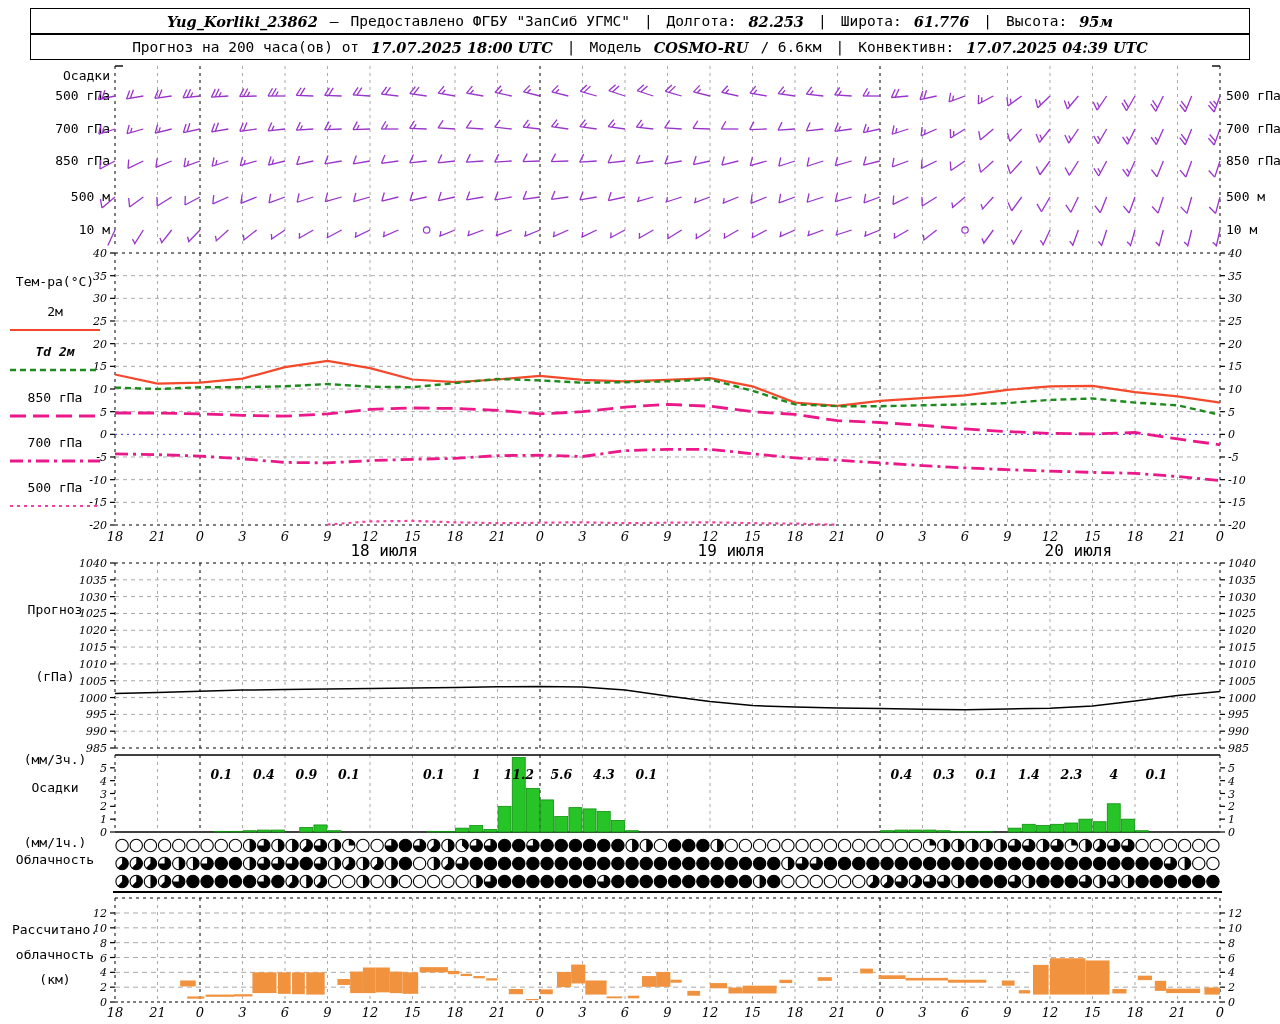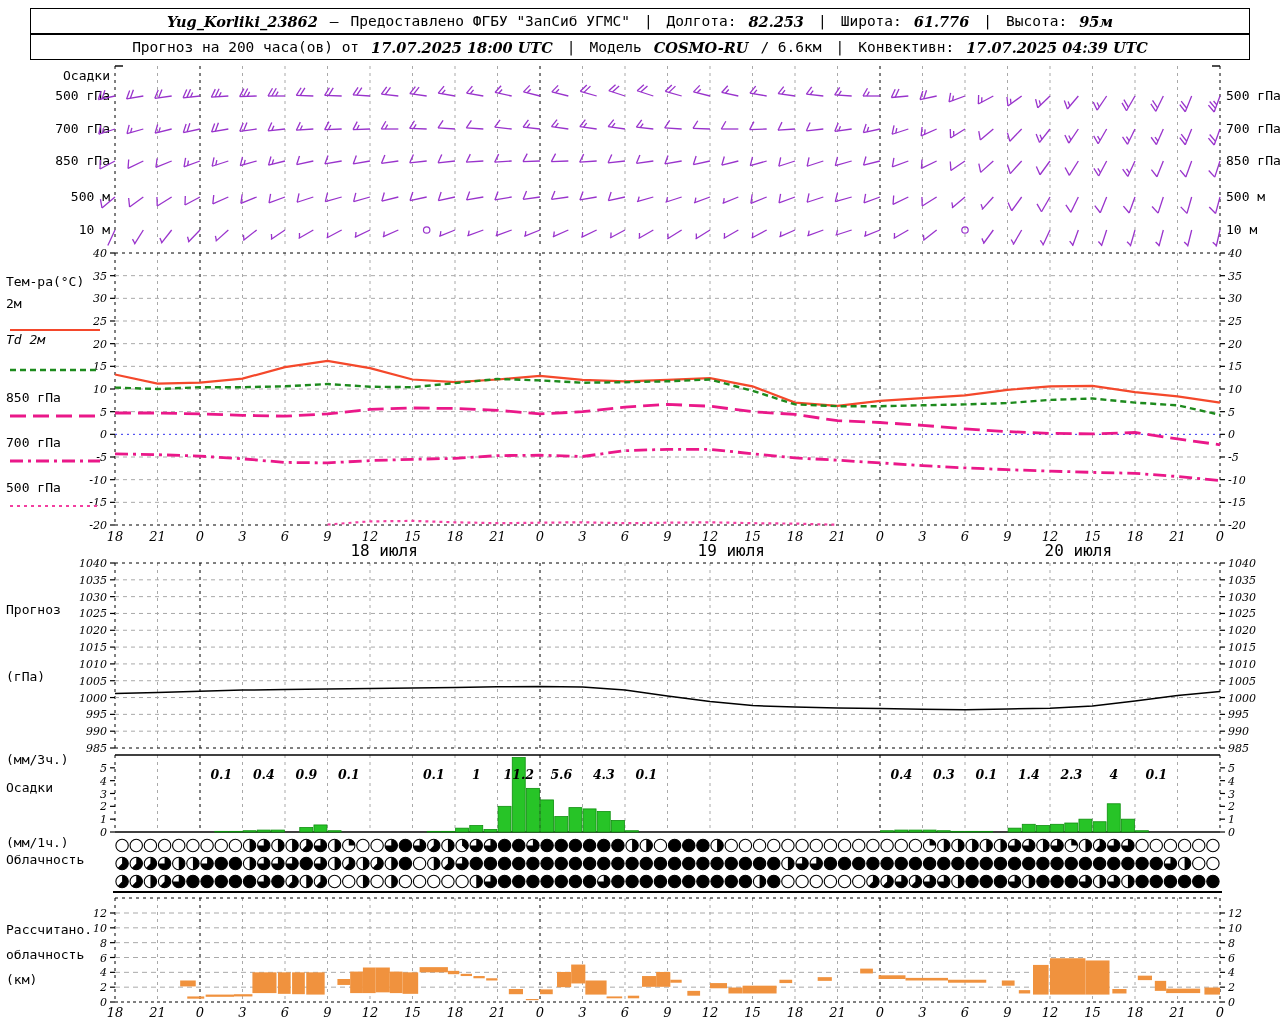--- a/index.html
+++ b/index.html
@@ -7,21 +7,21 @@
         font-family:"DejaVu Sans Mono",monospace;overflow:hidden;}
   .hbox{position:absolute;left:30px;width:1218px;border:1px solid #000;display:flex;
         justify-content:center;align-items:center;gap:12px;font-size:14.5px;white-space:nowrap;}
   #h1{top:8px;height:24px}
   #h2{top:34px;height:24px}
   .it{font-family:"DejaVu Serif",serif;font-style:italic;font-weight:bold;}
   .sep{padding:0 2px;}
   .lbl{position:absolute;font-size:13px;white-space:nowrap;}
   .wl{left:4px;width:106px;text-align:right;}
   .wr{left:1226px;text-align:left;}
-  .ml{left:0px;width:110px;text-align:left;margin-left:6px;}
+  .ml{left:0px;width:110px;text-align:center;}
   svg text.num{font-family:"DejaVu Serif",serif;font-style:italic;font-size:11px;}
   svg text.hr{font-family:"DejaVu Serif",serif;font-style:italic;font-size:13px;}
   svg text.plbl{font-family:"DejaVu Serif",serif;font-style:italic;font-weight:bold;font-size:12.5px;}
   #chart{position:absolute;left:0;top:0;}
 </style>
 </head>
 <body>
 
 <div class="page">
 
@@ -59,22 +59,22 @@
   <div class="lbl wl" style="top:189px">500 м</div>
   <div class="lbl wl" style="top:222px">10 м</div>
 
   <div class="lbl wr" style="top:88px">500 гПа</div>
   <div class="lbl wr" style="top:121px">700 гПа</div>
   <div class="lbl wr" style="top:153px">850 гПа</div>
   <div class="lbl wr" style="top:189px">500 м</div>
   <div class="lbl wr" style="top:222px">10 м</div>
 
   <div class="lbl ml" style="top:274px">Тем-ра(°C)</div>
-  <div class="lbl ml" style="top:296px">2м</div>
-  <div class="lbl ml" style="top:332px; font-style:italic;">Td 2м</div>
+  <div class="lbl ml" style="top:304px">2м</div>
+  <div class="lbl ml" style="top:344px; font-style:italic;font-weight:bold;">Td 2м</div>
   <div class="lbl ml" style="top:390px">850 гПа</div>
   <div class="lbl ml" style="top:435px">700 гПа</div>
   <div class="lbl ml" style="top:480px">500 гПа</div>
 
   <div class="lbl ml" style="top:602px">Прогноз</div>
   <div class="lbl ml" style="top:669px">(гПа)</div>
 
   <div class="lbl ml" style="top:752px">(мм/3ч.)</div>
   <div class="lbl ml" style="top:780px">Осадки</div>
   <div class="lbl ml" style="top:835px">(мм/1ч.)</div>

